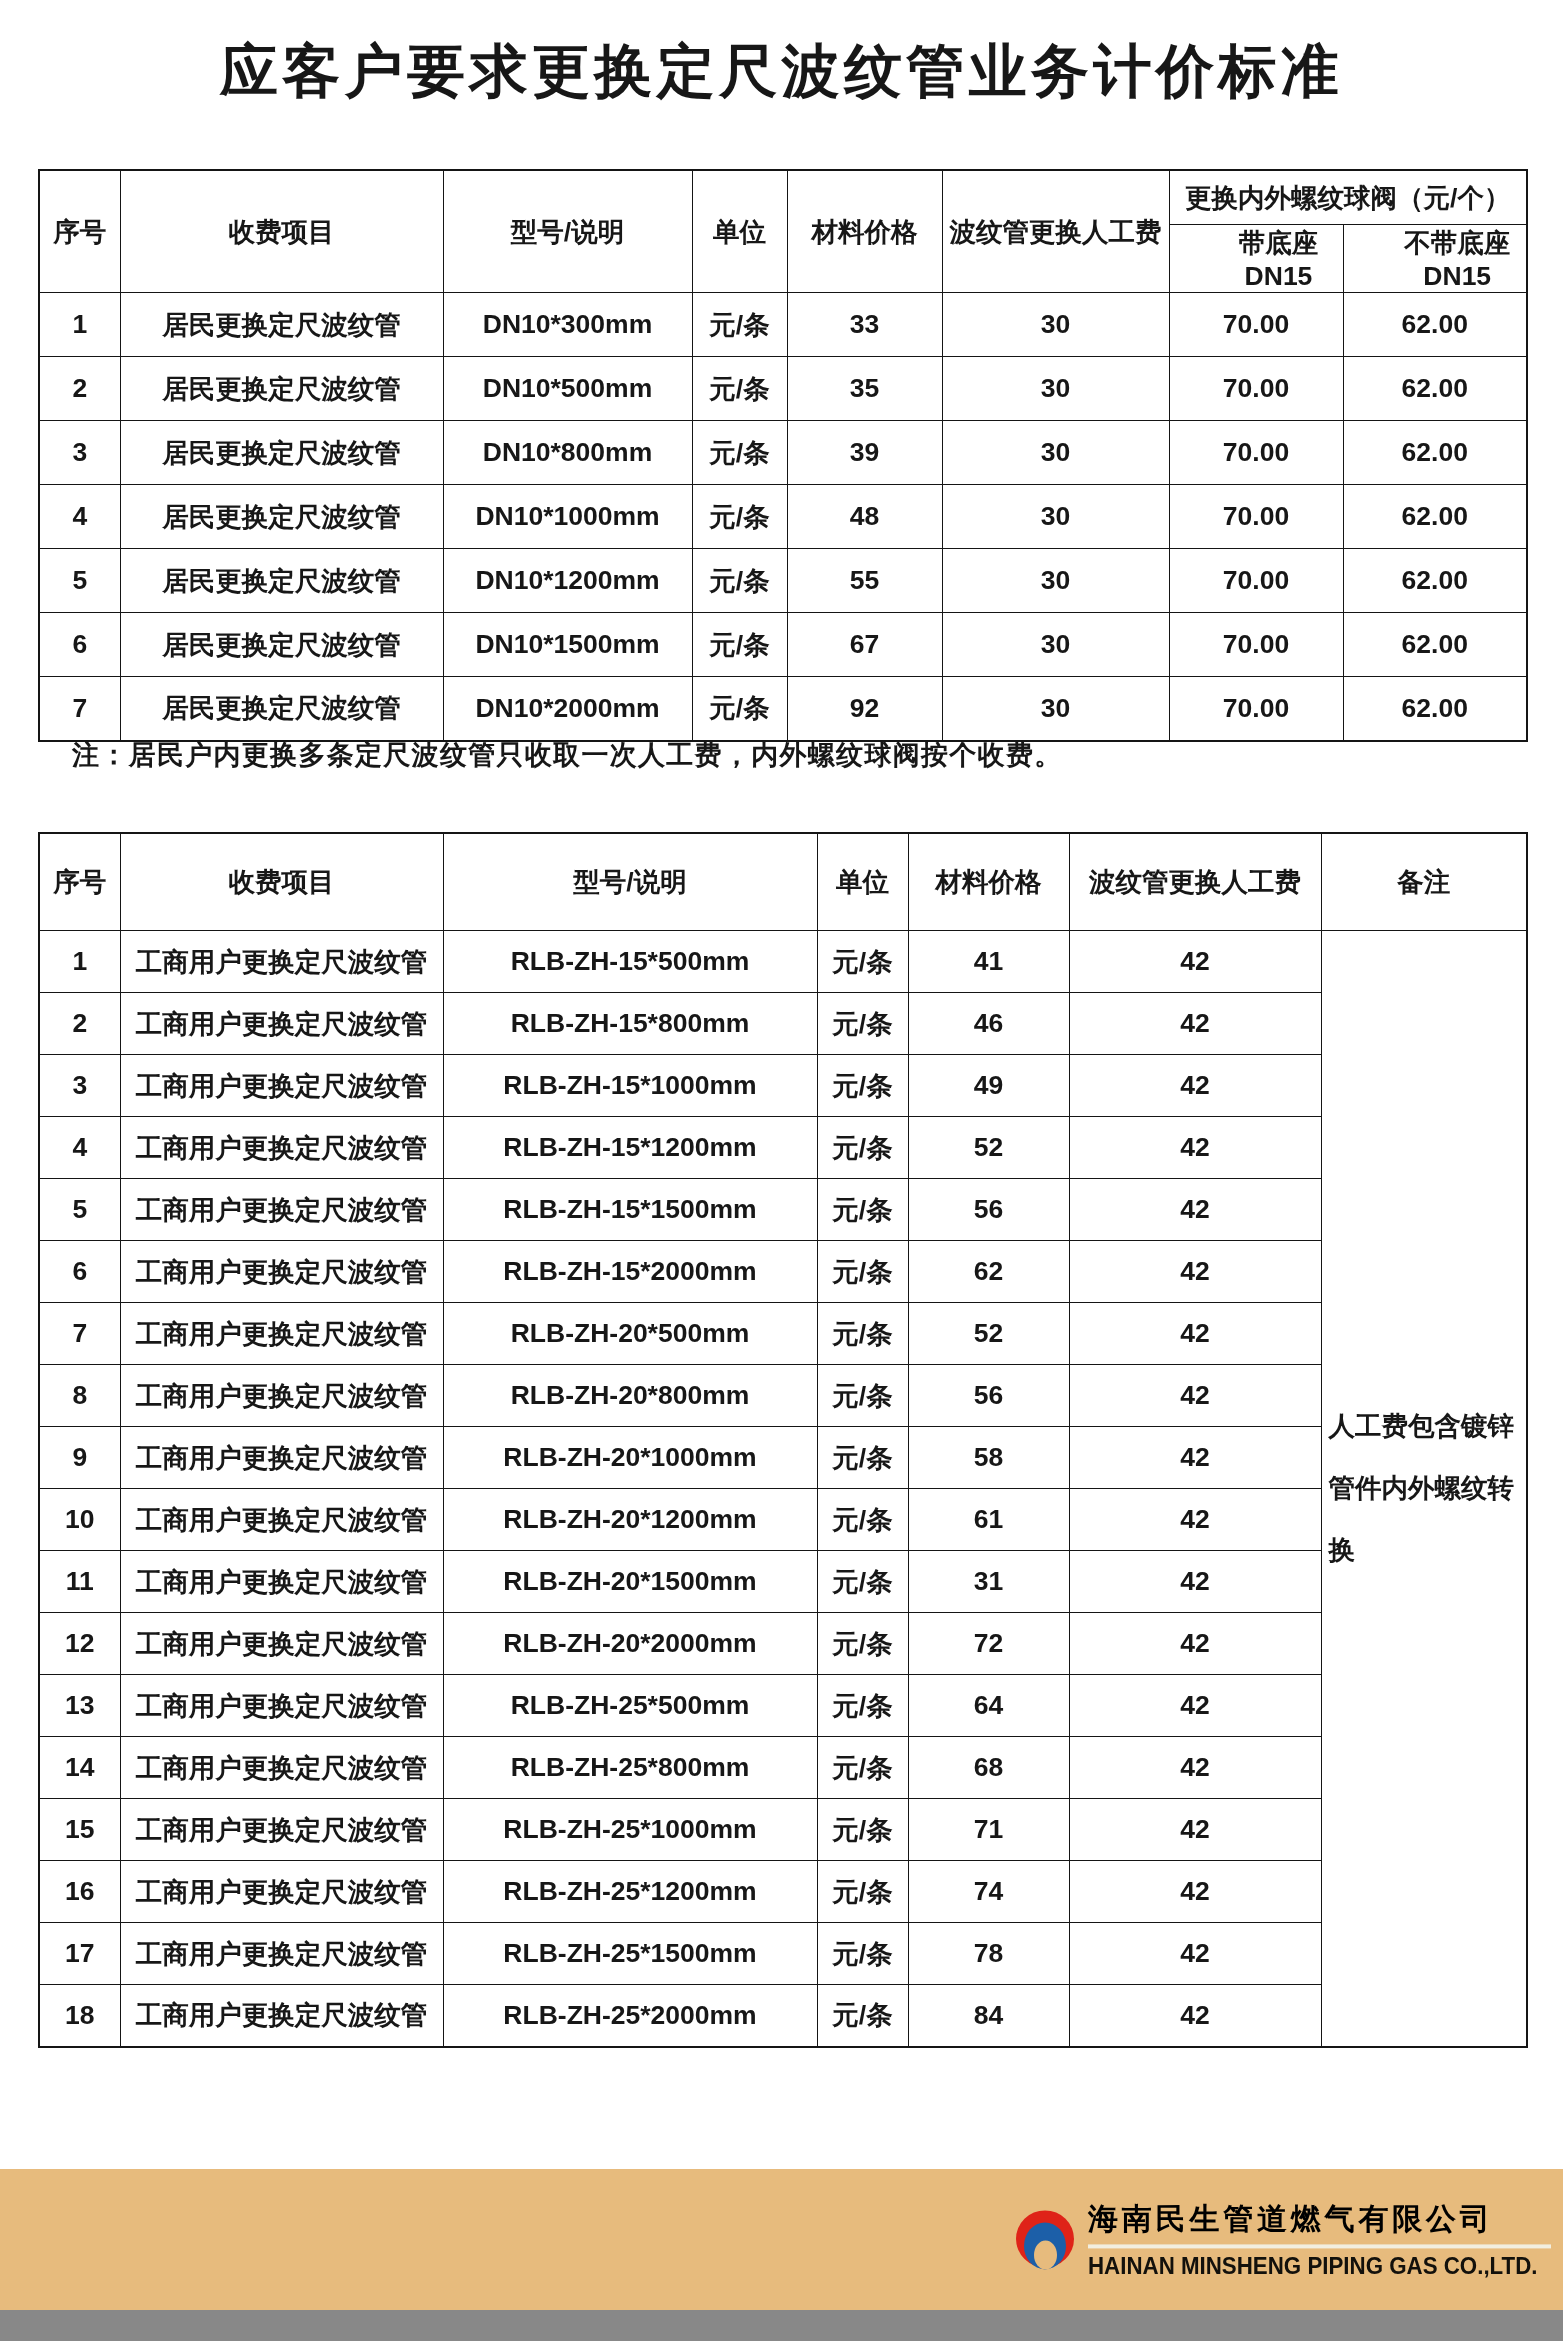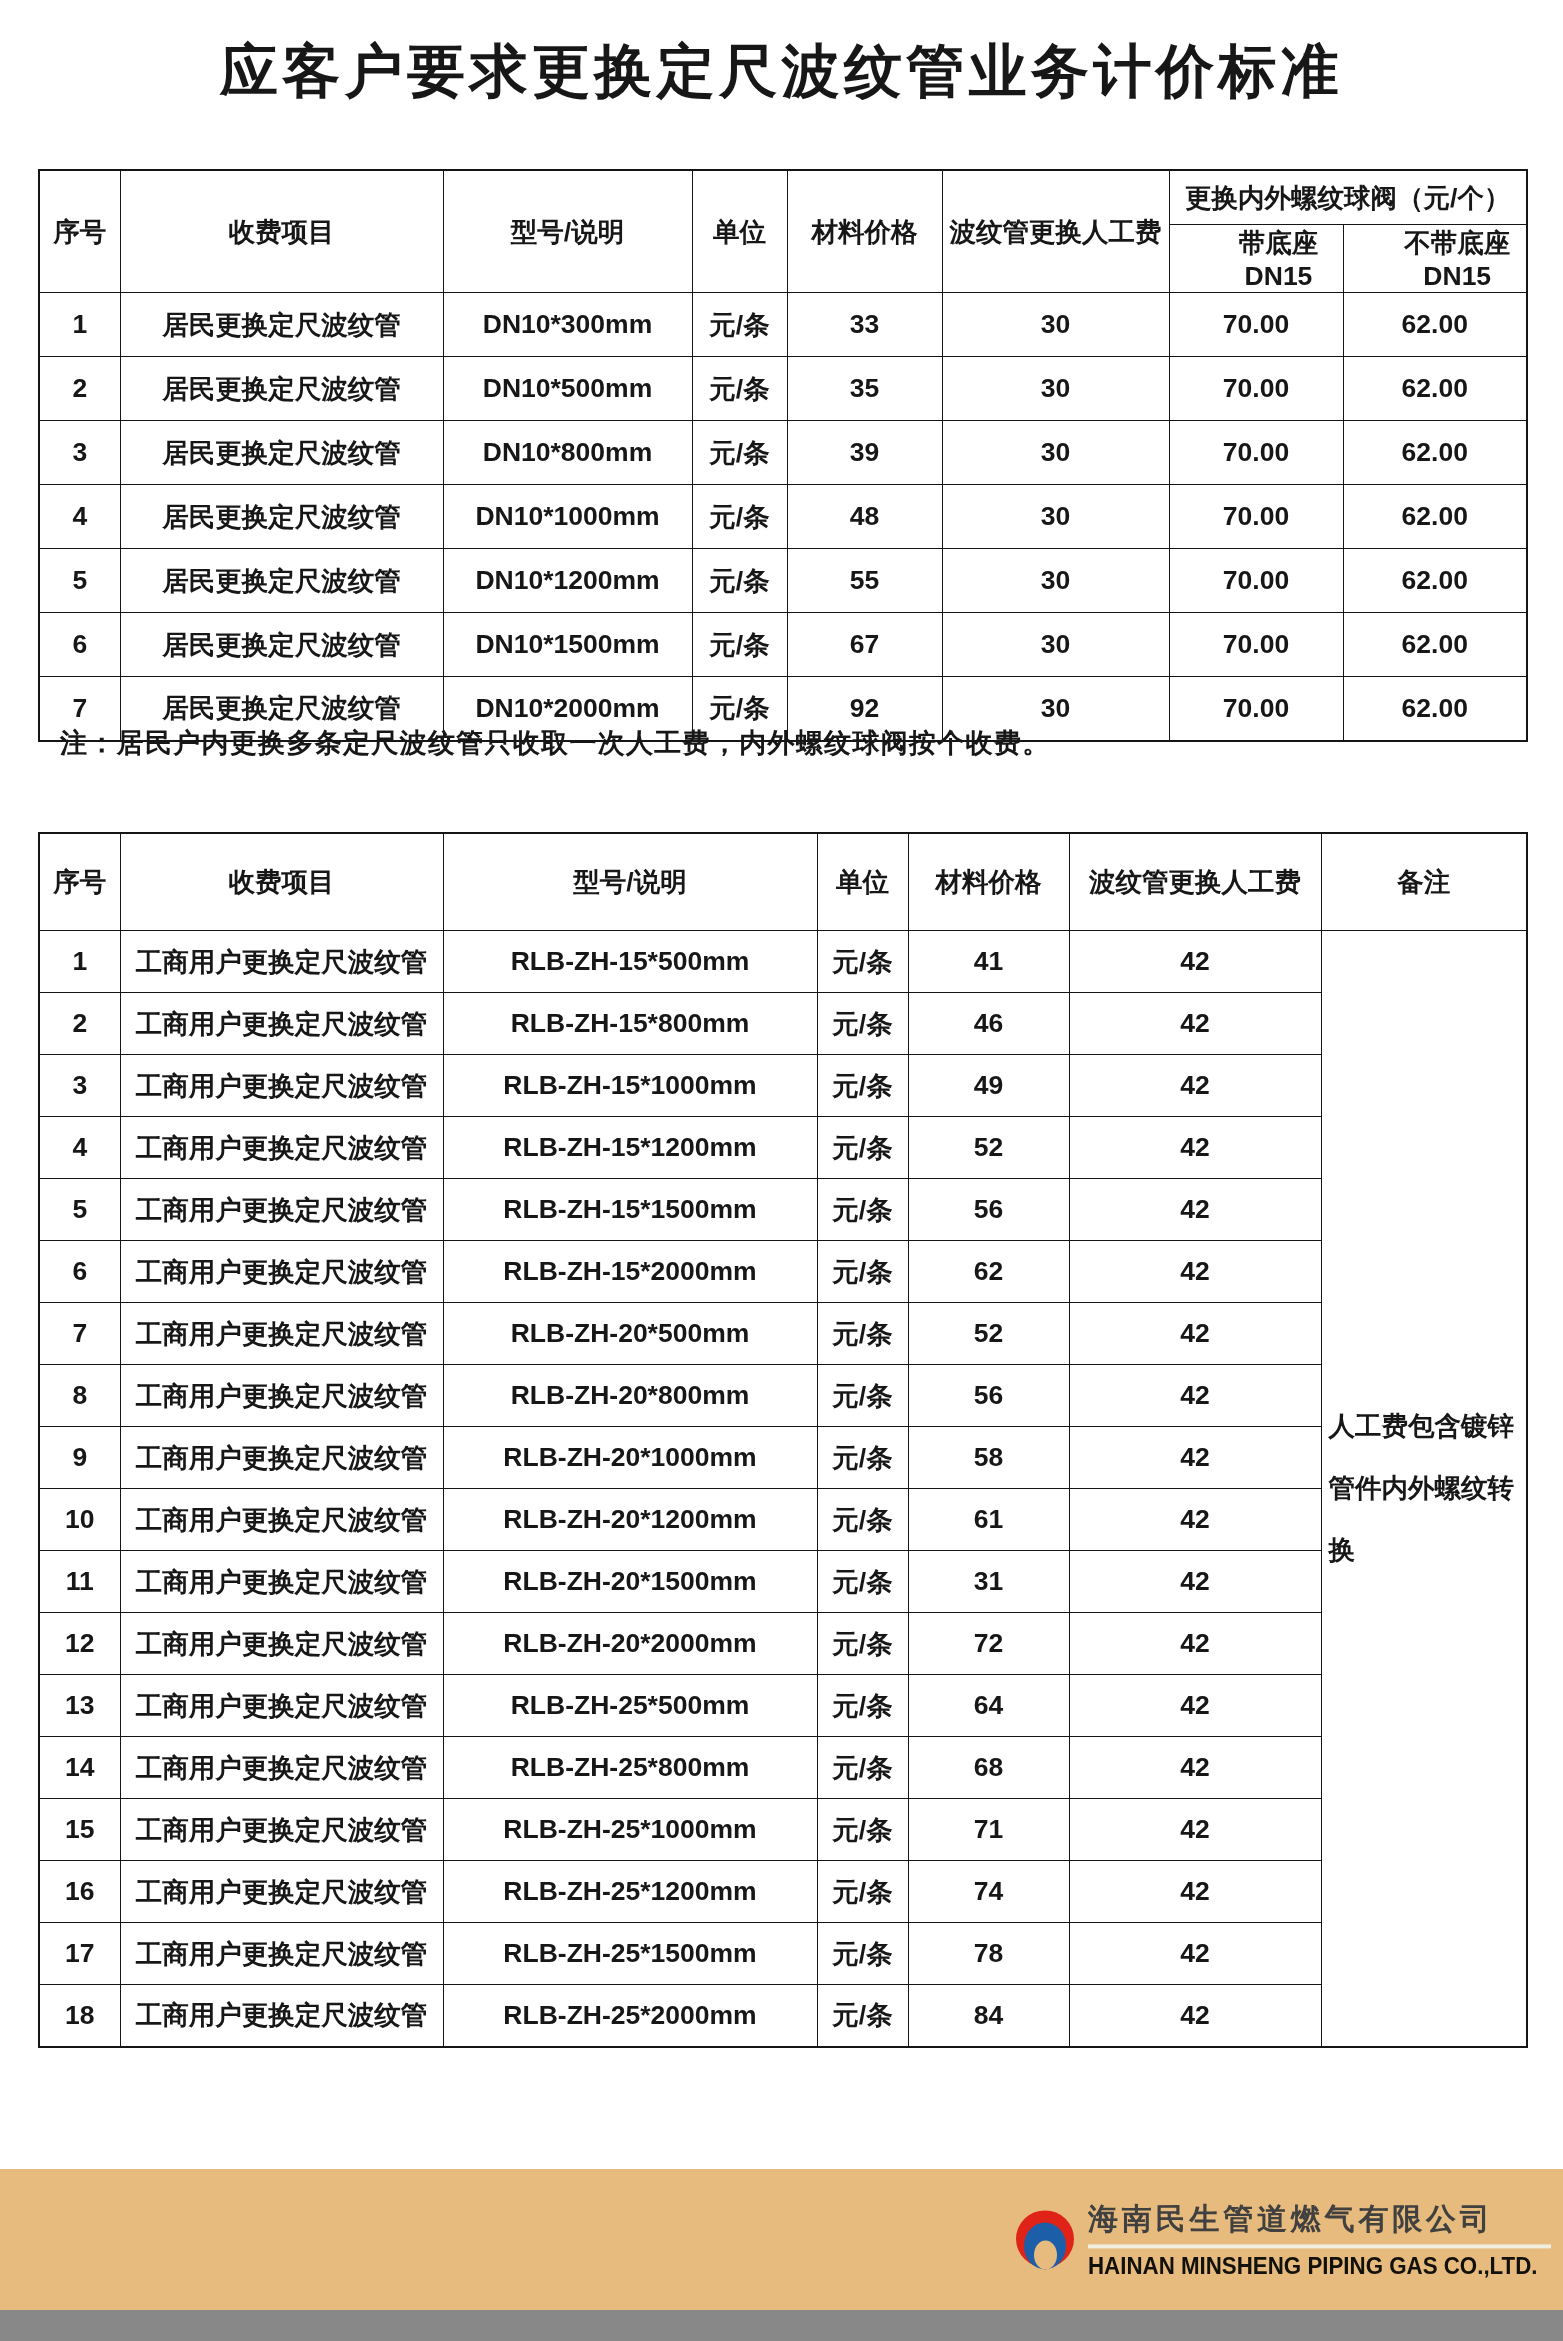--- a/index.html
+++ b/index.html
@@ -23,41 +23,41 @@
   table { border:2.5px solid #151515; }
   #table1 thead tr.hdr-main th { height:53px; }
   #table1 thead tr.hdr-sub th { height:43px;padding-left:45px; }
   #table1 tbody tr { height:64px; }
   #table2 thead tr th { height:96px; }
   #table2 tbody tr { height:62px; }
   td.remark-cell {
     text-align:left; padding:0 7px; line-height:2.35; font-size:26.5px;
   }
   .note {
-    margin:0; position:absolute; left:60px; font-size:27px; font-weight:bold;
+    margin:12px; position:absolute; left:60px; font-size:27px; font-weight:bold;
     letter-spacing:1.3px;
   }
   #note1 { top:725px; }
   #note2 { top:2079px; }
   .footer-band {
     position:absolute; left:0; bottom:0; width:100%; height:141px;
     background:#E7BB7D;
   }
   .brand {
     position:absolute; left:1016px; top:50%; transform:translateY(-50%);
     display:flex; align-items:center;
   }
   .logo { position:relative; width:58px; height:59px; flex:0 0 auto; }
   .logo .ring-outer { position:absolute; left:0; top:0; width:58px; height:57px; border-radius:50%; background:#DF2318; }
   .logo .ring-inner { position:absolute; left:8.2px; top:12.6px; width:42px; height:47px; border-radius:50%; background:#1C5FA8; }
   .logo .ring-core  { position:absolute; left:17.7px; top:30px; width:23px; height:29px; border-radius:50%; background:#E7BB7D; }
   .brand-text { margin-left:14px; }
   .company-cn {
     font-family:"Liberation Serif", serif; font-size:30px; font-weight:bold;
-    letter-spacing:3.8px; color:#404040; white-space:nowrap;
+    letter-spacing:3.8px; color:#000000; white-space:nowrap;
   }
   .brand-line { height:3.8px; background:#F2EEDF; margin:4.4px 0 5px; }
   .company-en {
     font-size:23px; font-weight:bold; letter-spacing:0px; color:#13110c;
     white-space:nowrap; transform:scaleX(0.97); transform-origin:left;
   }
 </style>
 </head>
 <body>
 

